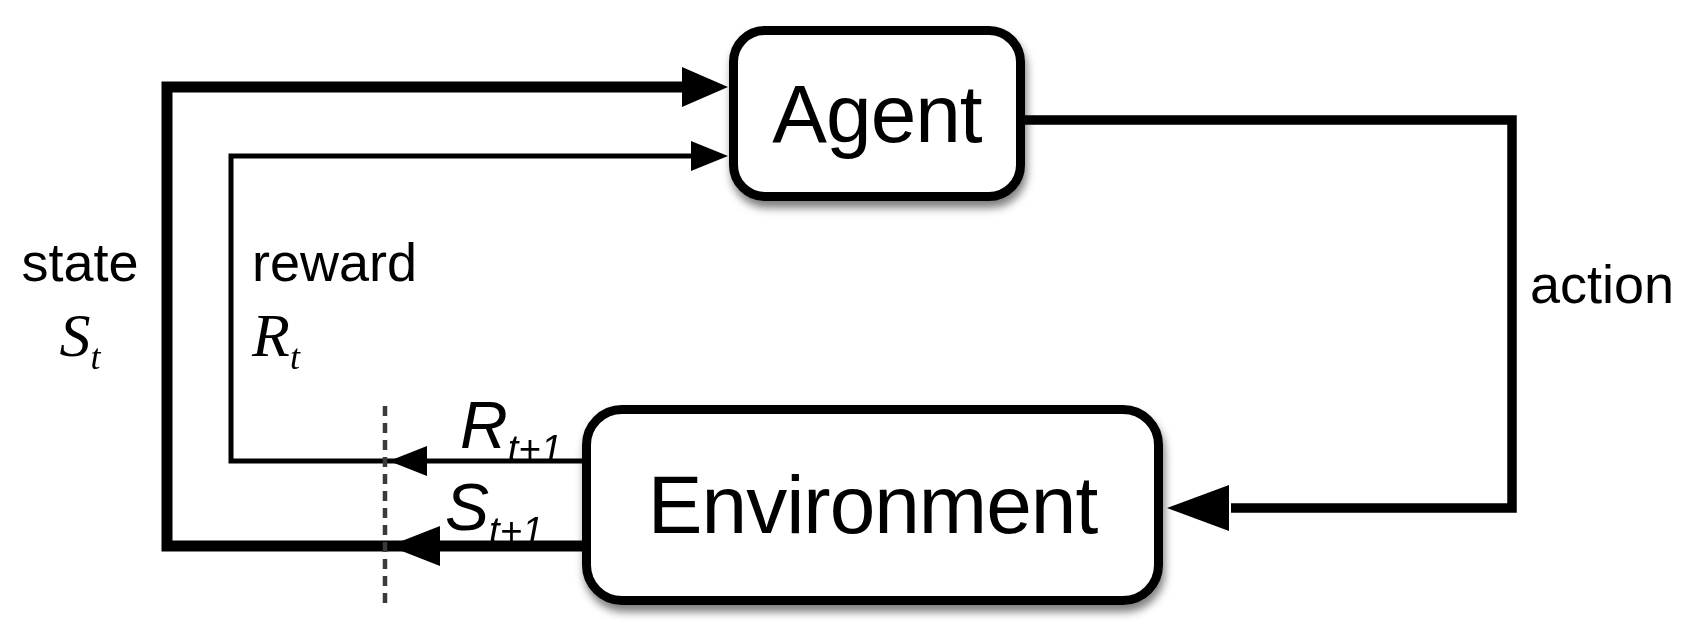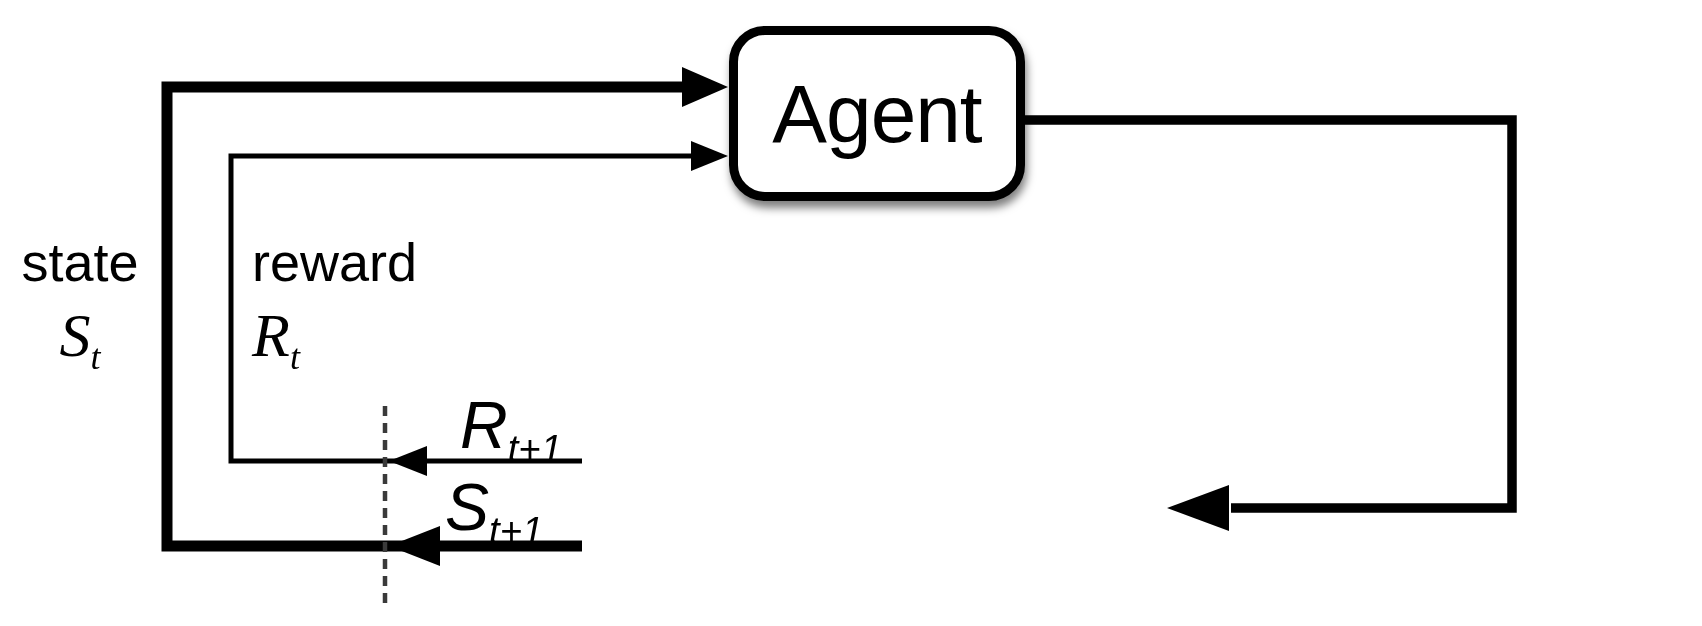--- a/index.html
+++ b/index.html
@@ -57,31 +57,35 @@
     <path class="edge" d="M 1025 112 L 1512 112 L 1512 500 L 1231 500" stroke-width="9.5"></path>
     <polygon class="head" points="1167,500 1229,477 1229,523"></polygon>
 
     <line class="dash" x1="385" y1="398" x2="385" y2="602" stroke-width="4.5" stroke-dasharray="10 7"></line>
   </svg>
 
   <div class="node node-agent">
     <span class="node-label">Agent</span>
   </div>
 
+  <div class="node node-environment">
+    <span class="node-label">Environment</span>
+  </div>
 
   <div class="side-label state-label">
     <span class="word">state</span>
     <span class="math"><i>S</i><sub>t</sub></span>
   </div>
 
   <div class="side-label reward-label">
     <span class="word">reward</span>
     <span class="math"><i>R</i><sub>t</sub></span>
   </div>
 
   <div class="side-label action-label">
+    <span class="word">action</span>
   </div>
 
   <div class="mathline next-reward"><i>R</i><sub>t+1</sub></div>
 
   <div class="mathline next-state"><i>S</i><sub>t+1</sub></div>
 
 </div>
 
 </body></html>

